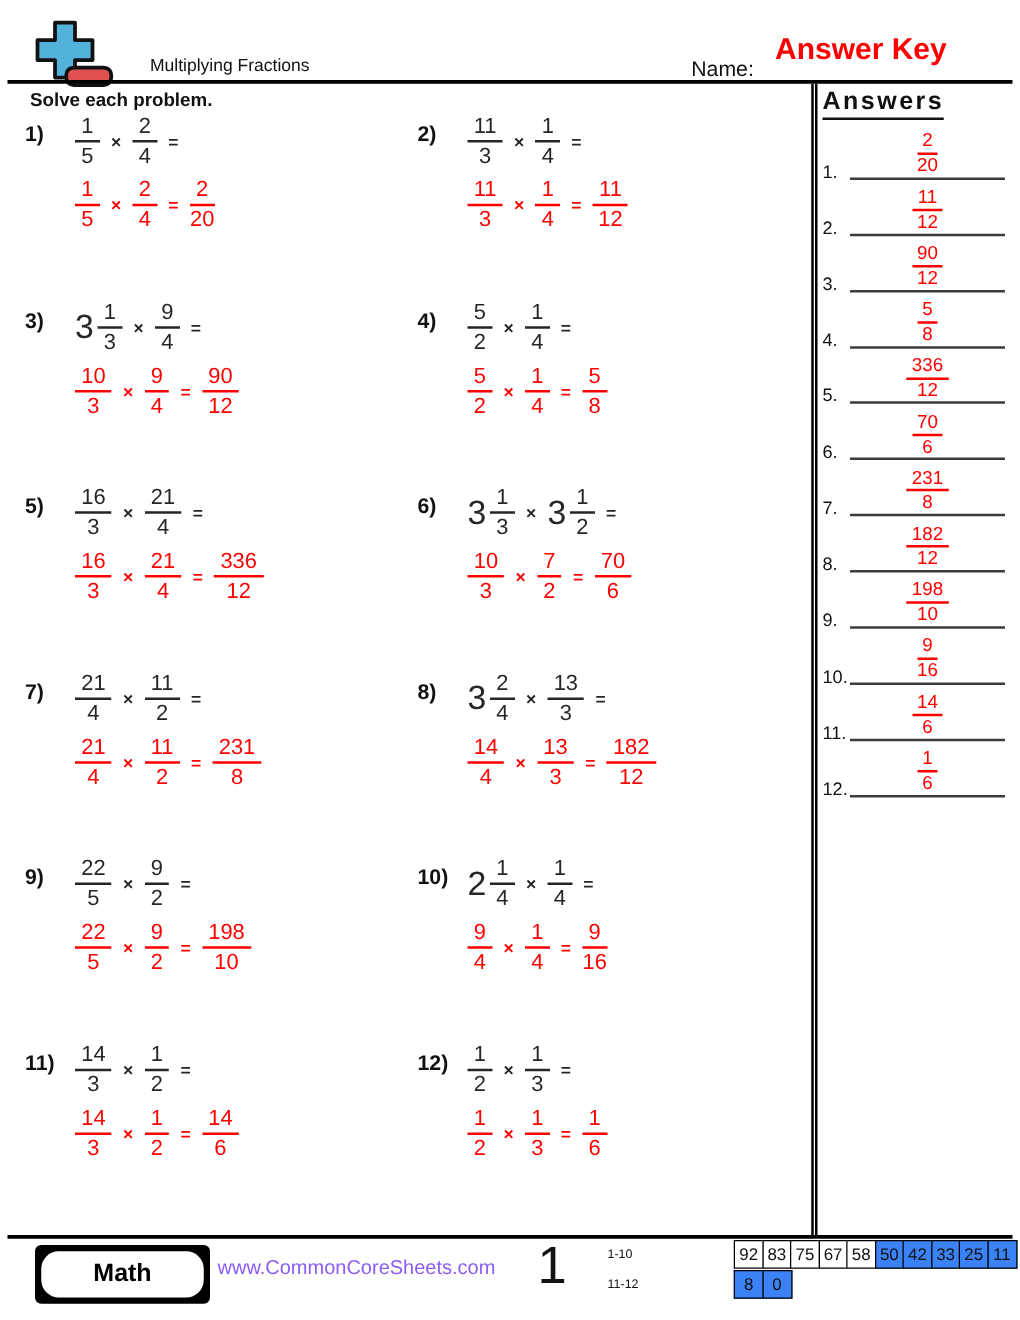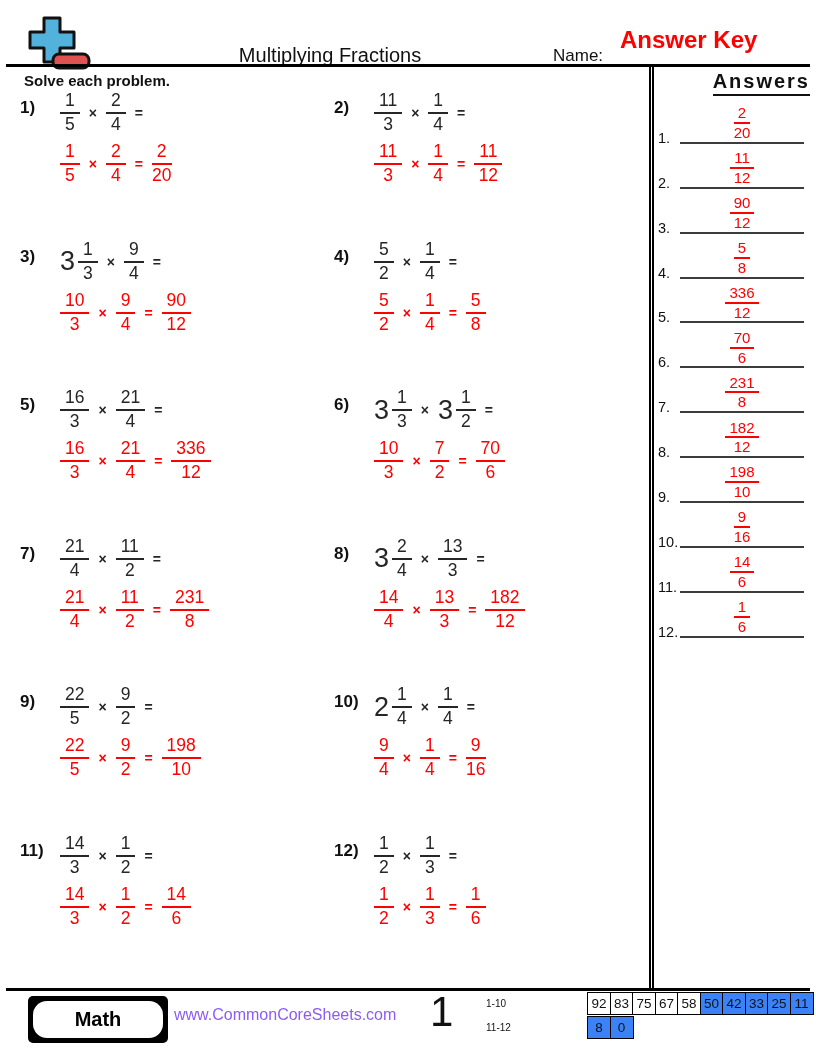--- a/index.html
+++ b/index.html
@@ -2,21 +2,21 @@
 <html><head>
 <meta charset="utf-8">
 <style>
   html,body { margin:0; padding:0; background:#fff; }
   .page {
     position:relative; width:816px; height:1056px; background:#fff;
     font-family:"Liberation Sans", sans-serif; color:#1f1f1f; overflow:hidden;
   }
   
   .logo { position:absolute; left:26px; top:16px; }
-  .title { position:absolute; left:120px; top:44px; width:420px; text-align:center; font-size:20px; color:#111; }
+  .title { position:absolute; left:120px; top:44px; width:420px; font-size:14px; color:#111; }
   .name-label { position:absolute; left:553px; top:46px; font-size:17px; color:#111; }
   .name-value { position:absolute; left:620px; top:26px; font-size:24px; font-weight:bold; color:#ff0000; }
   .header-line { position:absolute; left:6px; right:6px; top:64px; height:3px; background:#000; }
   .instructions { position:absolute; left:24px; top:72px; font-size:15px; font-weight:bold; color:#111; }
   .vert-divider { position:absolute; left:649px; top:67px; width:5px; height:921px;
                   border-left:2px solid #000; border-right:2px solid #000; box-sizing:border-box; }
   
   .problems-grid {
     position:absolute; left:20px; top:90px; width:628px;
     display:grid; grid-template-columns:314px 314px; grid-auto-rows:148.5px;
@@ -26,21 +26,21 @@
   .q-row, .s-row { display:flex; align-items:center; margin-left:40px; min-height:46px; }
   .q-row { color:#262626; }
   .s-row { color:#ff0000; margin-top:5px; }
   .frac { display:inline-flex; flex-direction:column; align-items:center; font-size:17.5px; line-height:1.12; }
   .frac .n { padding:0 5px 1px; border-bottom:2px solid currentColor; }
   .frac .d { padding-top:1px; }
   .whole { font-size:27px; margin-right:3px; }
   .op { font-size:14px; font-weight:bold; margin:0 9px; }
   
   .answers { position:absolute; left:658px; top:70px; width:152px; }
-  .answers-title-wrap { text-align:right; margin-bottom:9px; }
+  .answers-title-wrap { text-align:left; margin-bottom:9px; }
   .answers-title { display:inline-block; font-size:20px; font-weight:bold; letter-spacing:2px; color:#111;
                    border-bottom:2.5px solid #111; padding-bottom:1px; }
   .ans-item { position:relative; height:44.9px; }
   .ans-label { position:absolute; left:0; bottom:4px; font-size:14.5px; color:#111; }
   .ans-line { position:absolute; left:22px; right:6px; bottom:6px; border-bottom:2px solid #3c3c3c; }
   .ans-center { position:absolute; left:22px; right:6px; bottom:8px; text-align:center; }
   .ans-frac { font-size:15px; color:#ff0000; }
   .ans-frac .n { padding:0 4px 0; }
   
   .footer-line { position:absolute; left:6px; right:6px; top:988px; height:3px; background:#000; }

